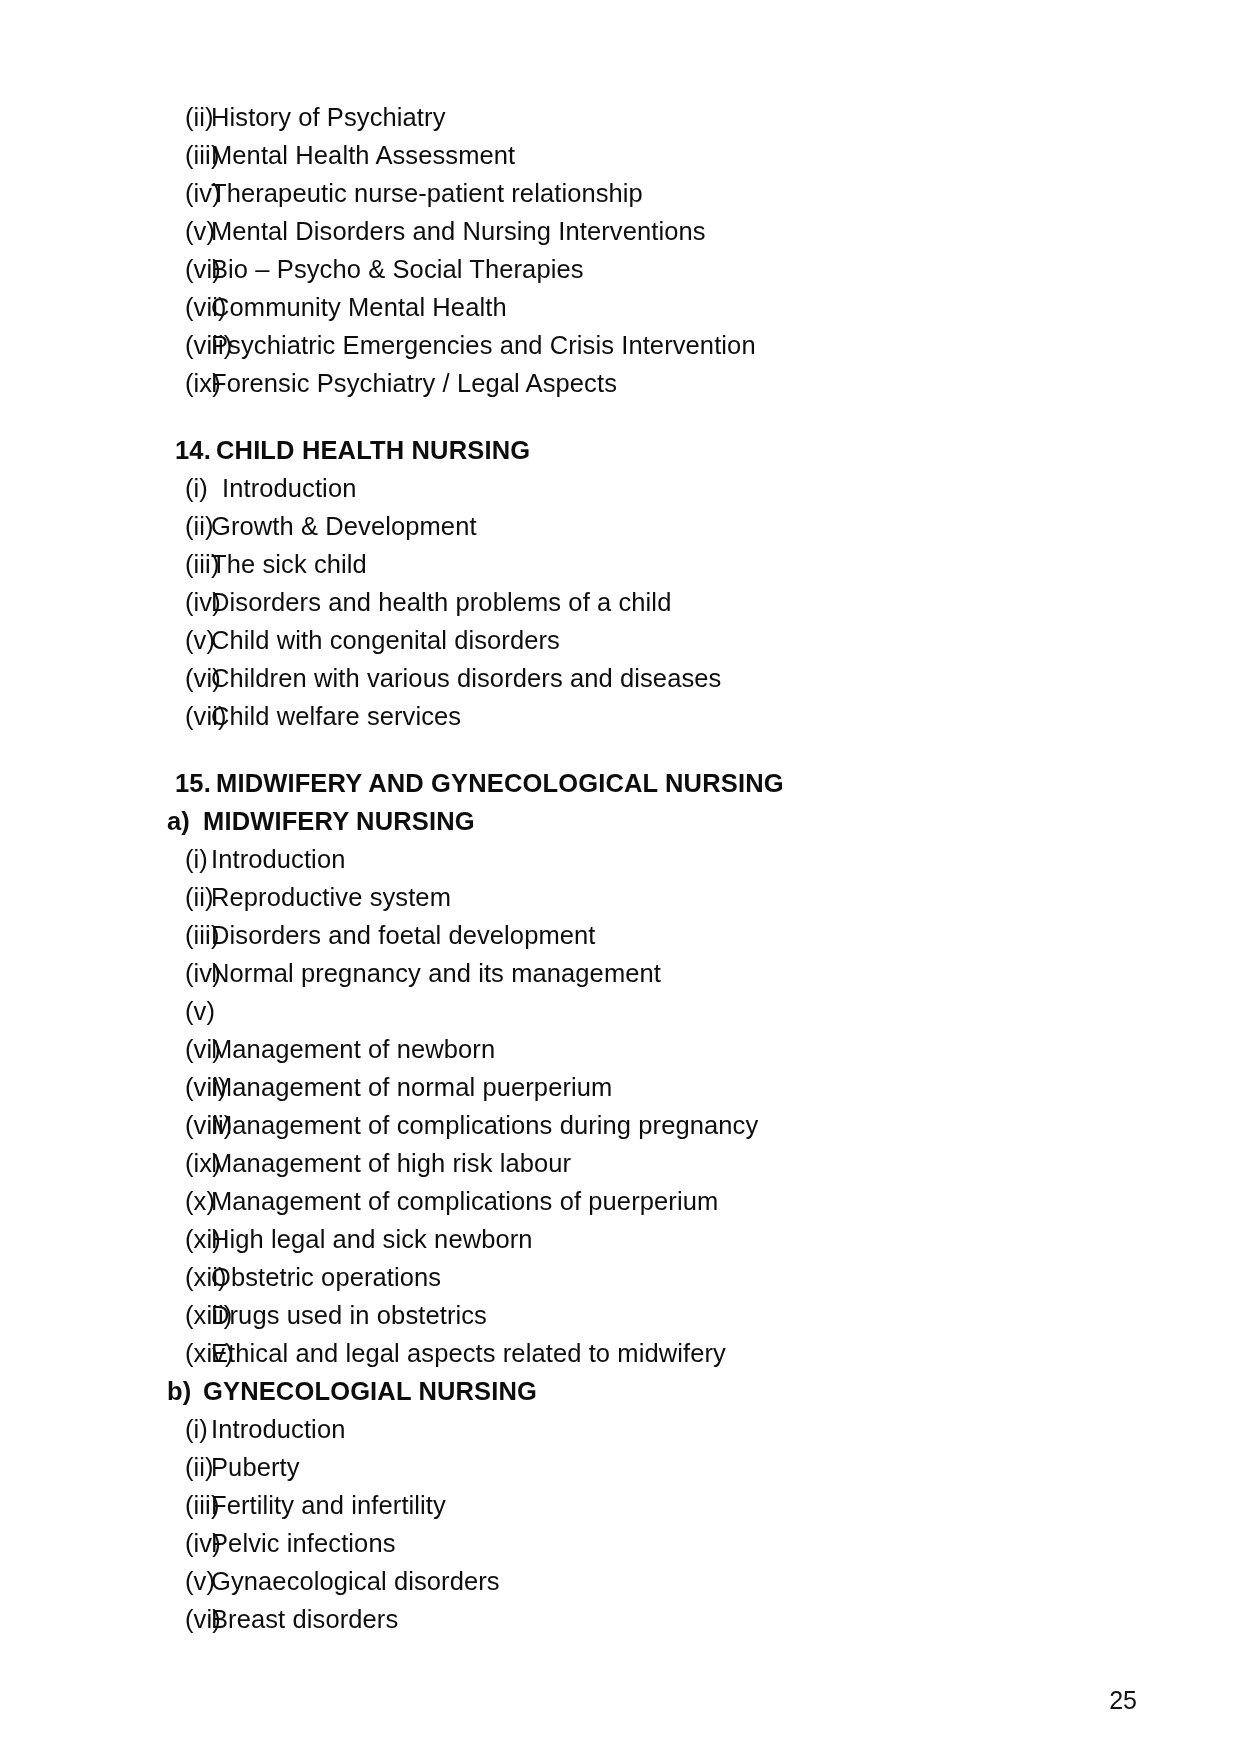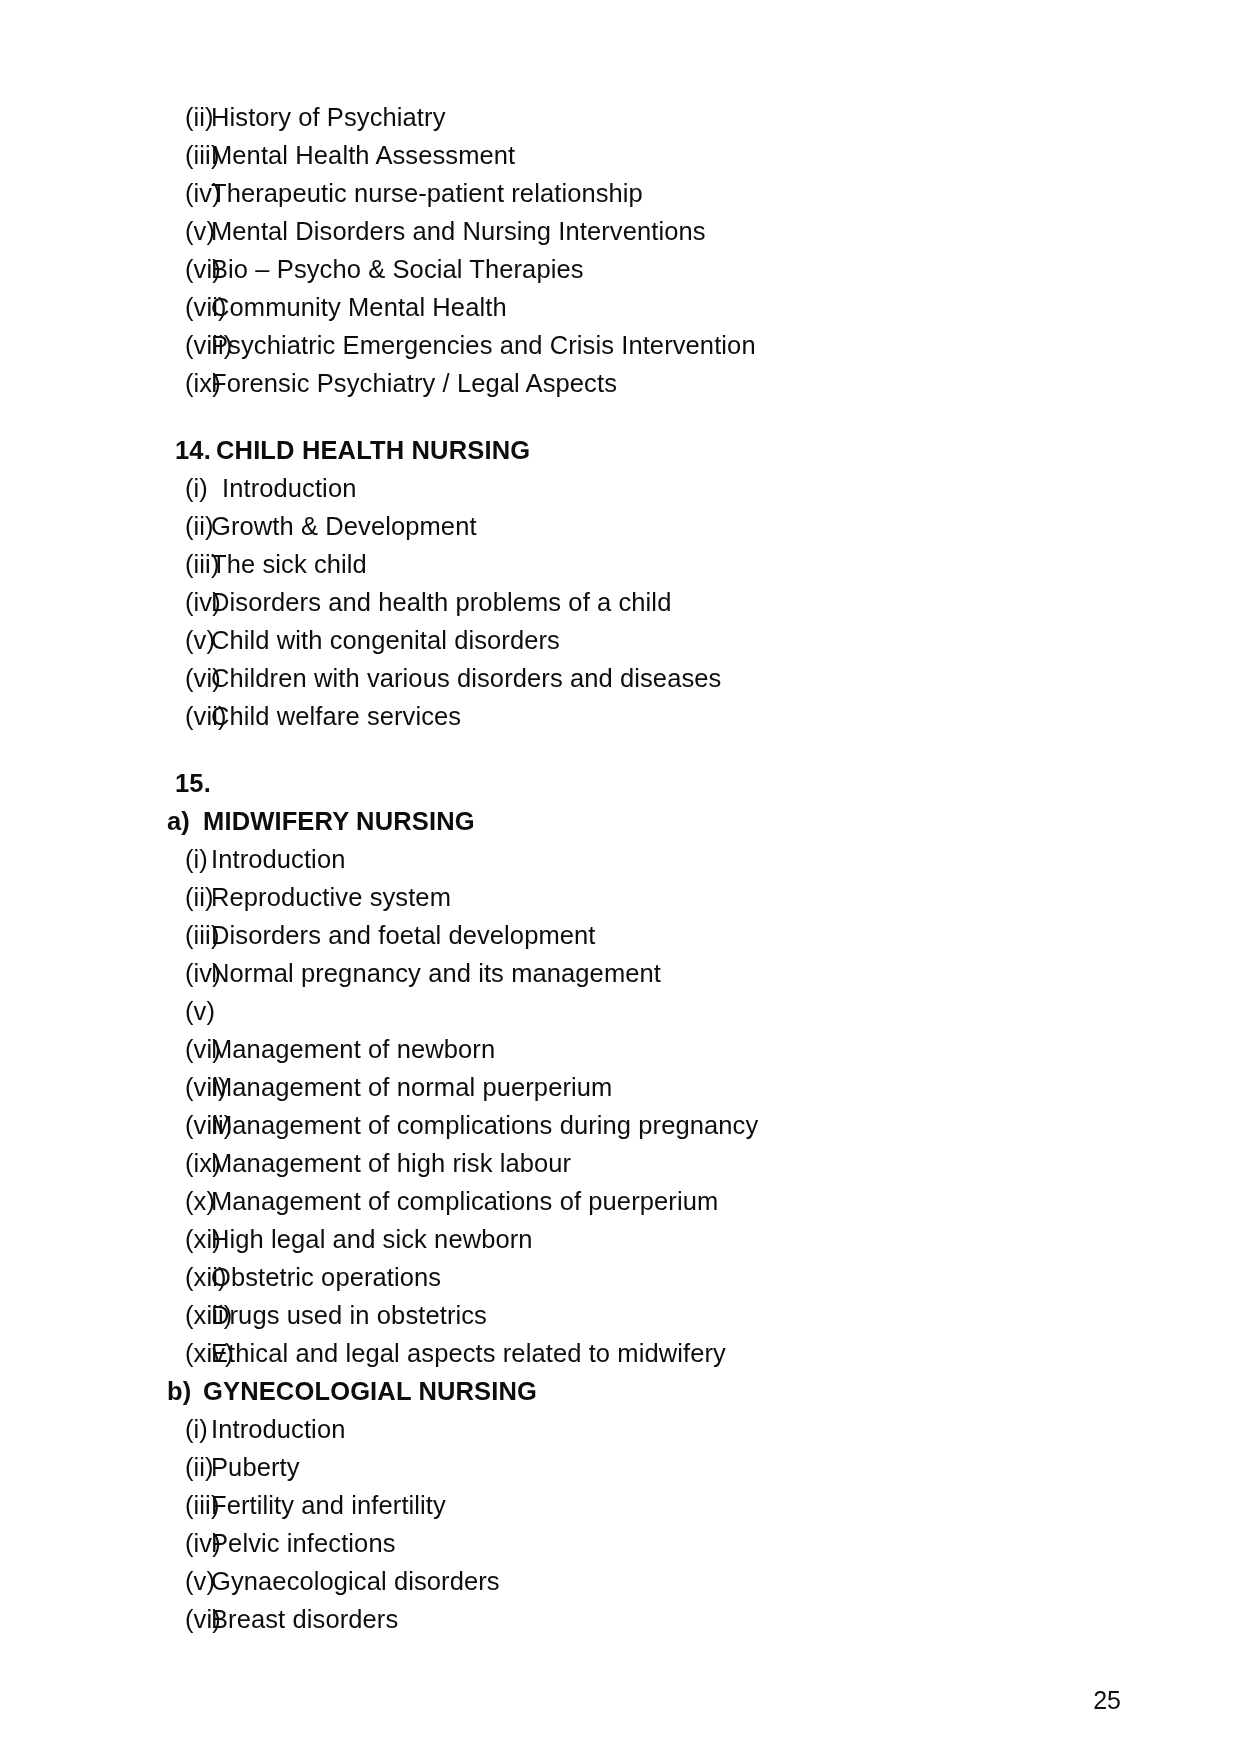--- a/index.html
+++ b/index.html
@@ -96,21 +96,21 @@
   }
   .sub-heading .sub-title {
     flex: 0 1 auto;
   }
 
   
   .gap-large { height: 29px; }
 
   .page-number {
     position: absolute;
-    right: 120px;
+    right: 104px;
     bottom: 40px;
     font-size: 25px;
     line-height: 30px;
     font-weight: 400;
     color: #111111;
   }
 </style>
 </head>
 <body>
 
@@ -181,20 +181,21 @@
           <span class="txt">Children with various disorders and diseases</span>
         </li>
         <li class="roman-item">
           <span class="num">(vii)</span>
           <span class="txt">Child welfare services</span>
         </li>
       </ul>
       <div class="gap-large"></div>
       <div class="section-heading">
         <span class="sec-num">15.</span>
+        <span class="sec-title">MIDWIFERY AND GYNECOLOGICAL NURSING</span>
       </div>
       <div class="sub-heading">
         <span class="sub-letter">a)</span>
         <span class="sub-title">MIDWIFERY NURSING</span>
       </div>
       <ul class="roman-list">
         <li class="roman-item">
           <span class="num">(i)</span>
           <span class="txt">Introduction</span>
         </li>

